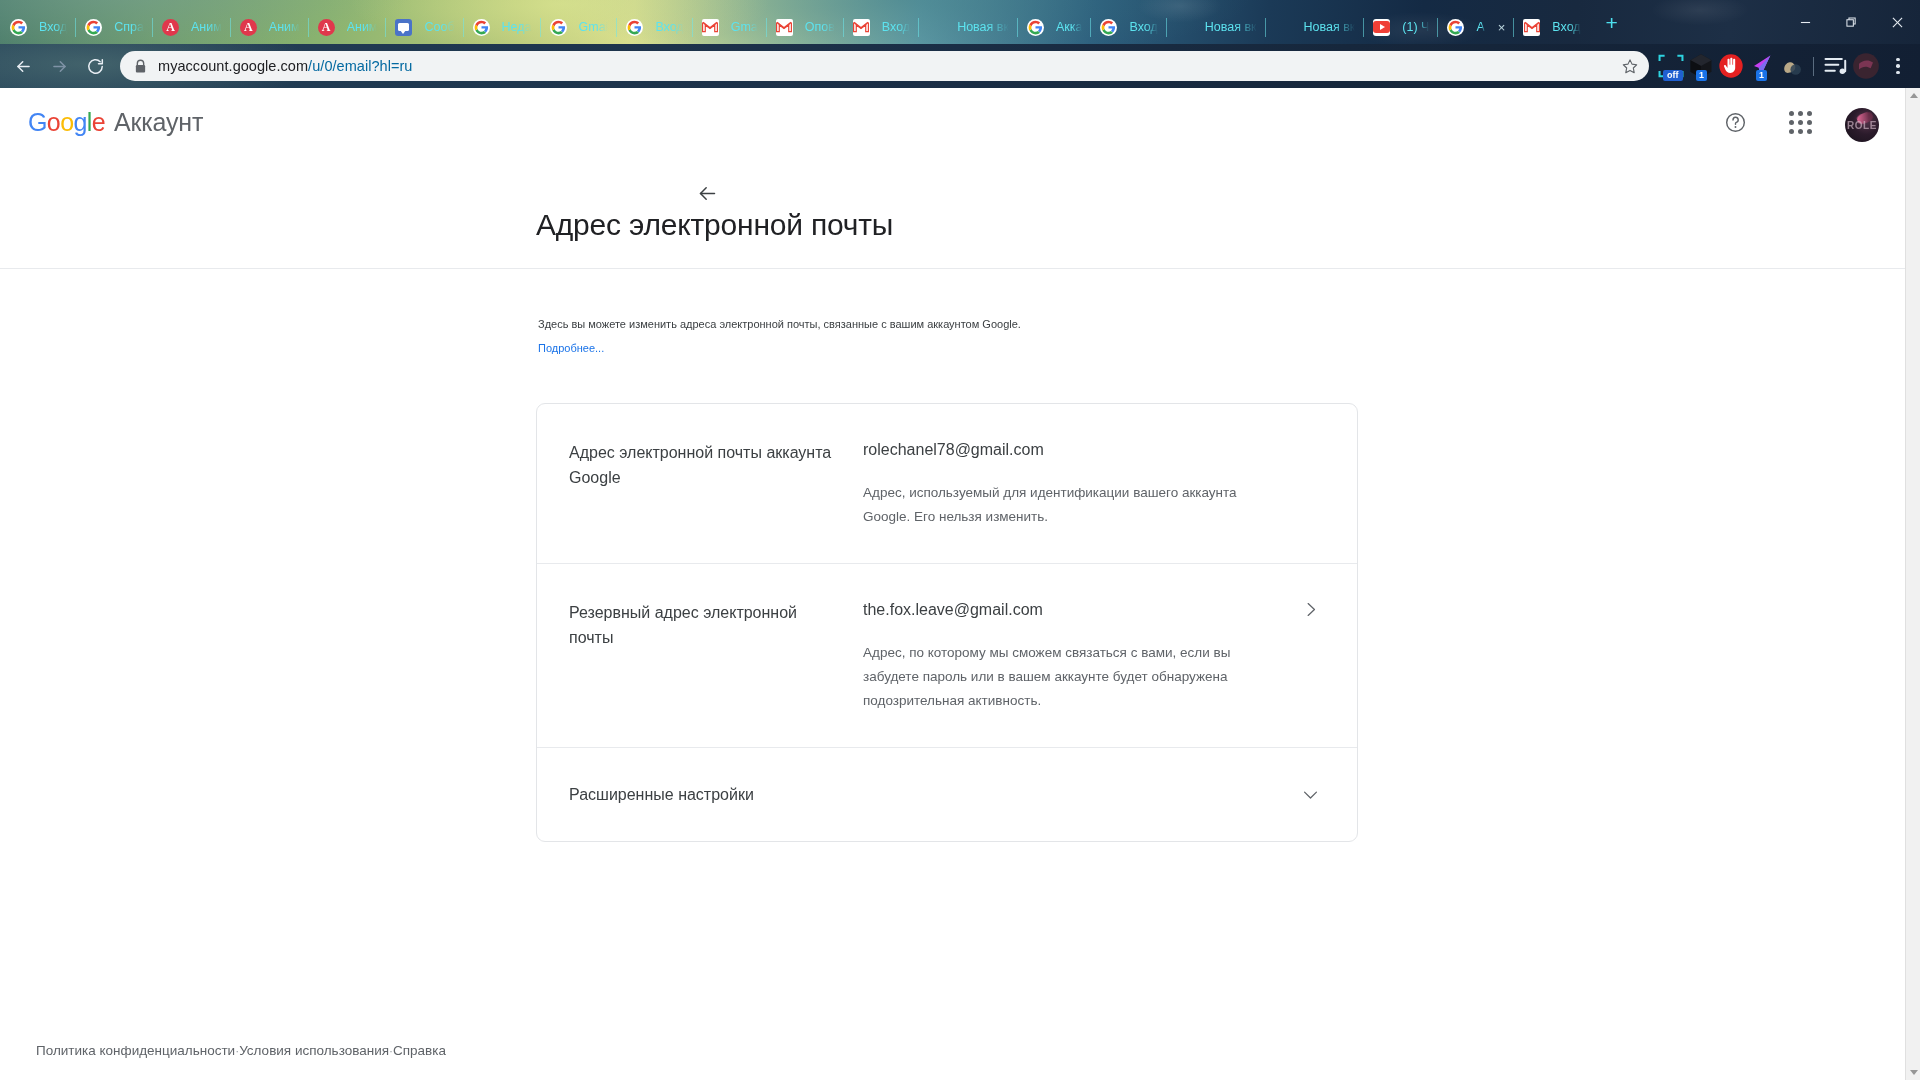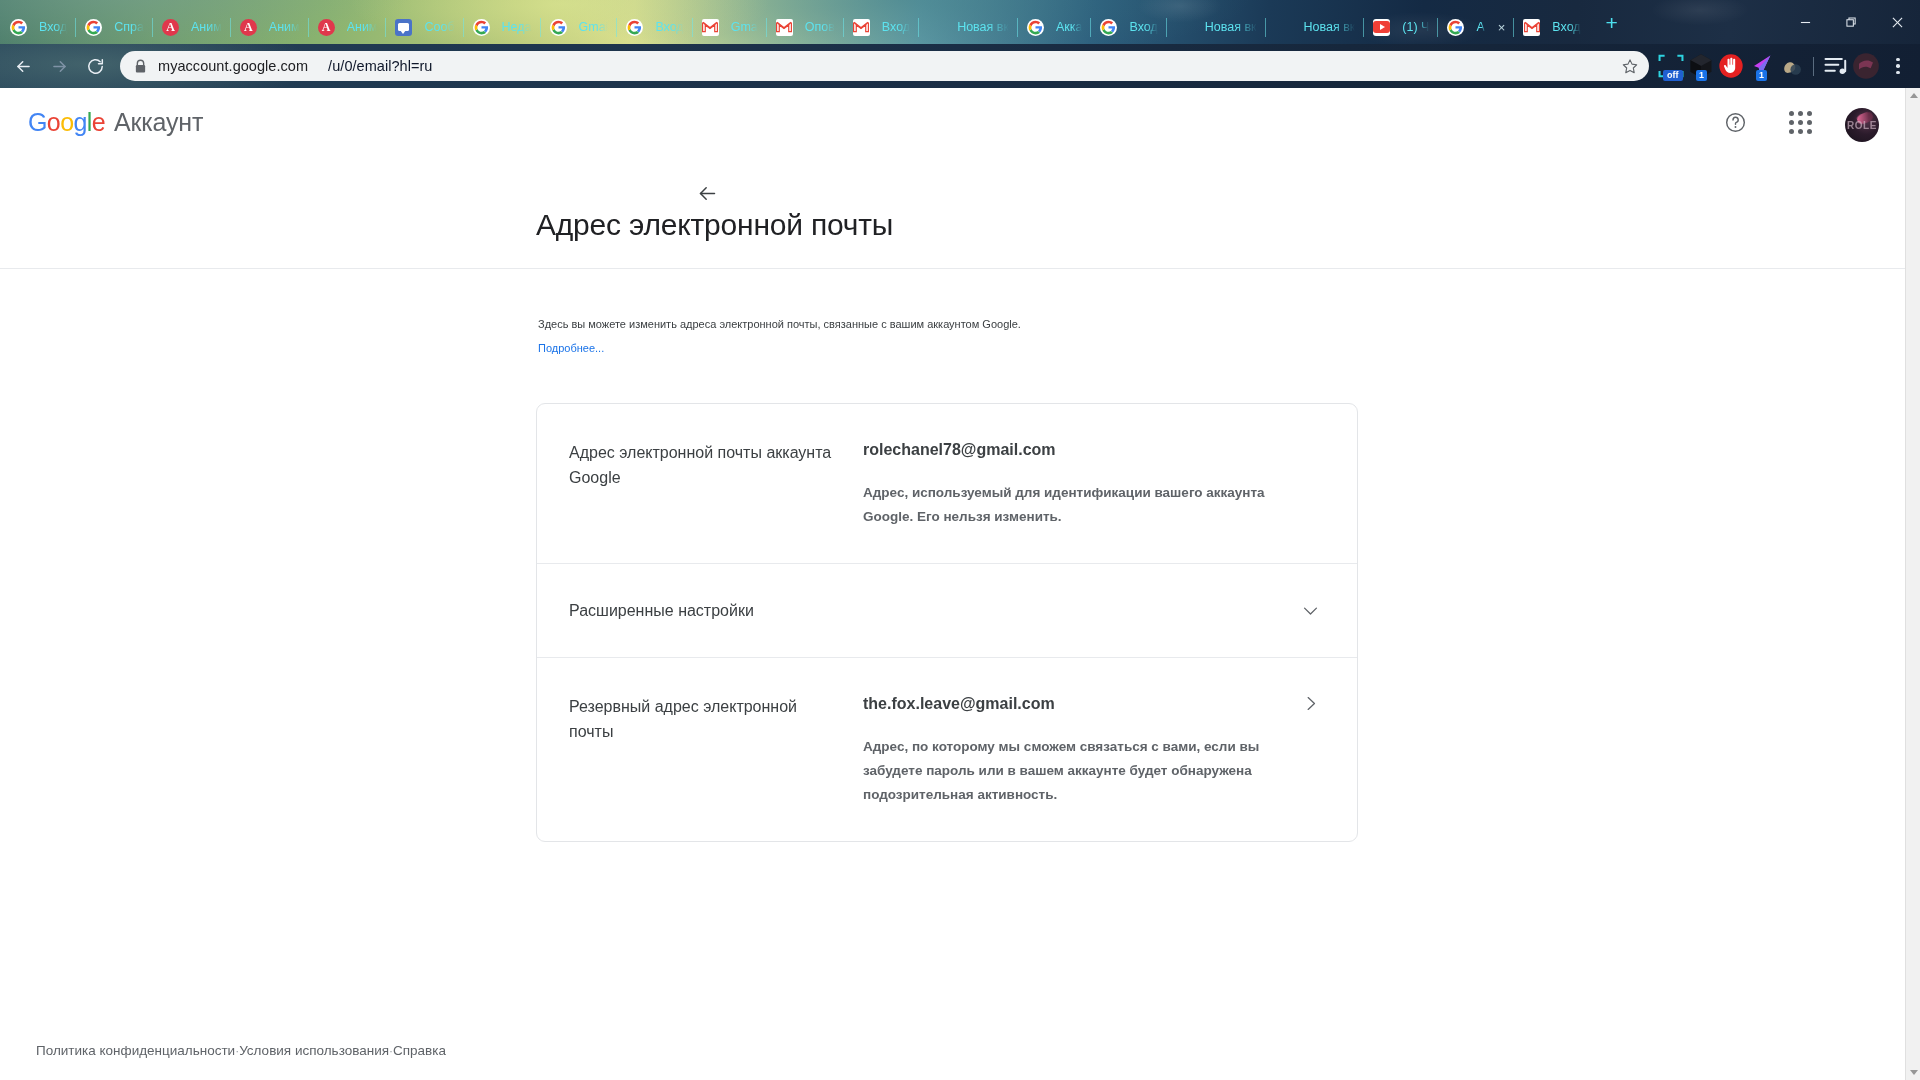--- a/index.html
+++ b/index.html
@@ -150,21 +150,21 @@
   }
   .lock { width: 13px; height: 15px; margin-right: 11px; flex:0 0 13px;}
   .omnibox .url {
     flex: 1;
     font-size: 14.5px;
     color: #202124;
     white-space: nowrap; overflow: hidden;
     letter-spacing: .05px;
   }
   .omnibox .url .host { color: #202124; }
-  .omnibox .url .path { color: #0f172a; margin-left: 20px; }
+  .omnibox .url .path { color: #0369a1; }
   .star { width: 26px;height:26px;display:flex;align-items:center;justify-content:center;color:#5f6368;}
   .star svg{width:16px;height:16px;}
 
   .ext-row { display: flex; align-items: center; gap: 2px; }
   .ext {
     width: 28px; height: 28px; position: relative;
     display:flex;align-items:center;justify-content:center;
   }
   .badge {
     position: absolute; left: 9px; bottom: -1px;
@@ -263,21 +263,21 @@
     padding: 36px 34px 34px 32px;
     border-bottom: 1px solid #e8eaed;
     position: relative;
   }
   .row:last-child { border-bottom: none; }
   .row .label {
     width: 294px; flex: 0 0 294px;
     font-size: 16px; color: #3c4043; line-height: 25px;
     padding-right: 18px;
   }
-  .row .value-col { flex: 1; min-width: 0; font-weight: bold; }
+  .row .value-col { flex: 1; min-width: 0; }
   .row .value {
     font-size: 16px; color: #3c4043; line-height: 20px;
   }
   .row .hint {
     margin-top: 21px;
     font-size: 13.5px; color: #5f6368; line-height: 24px;
     max-width: 412px;
   }
   .row .chev {
     width: 26px; flex: 0 0 26px;
@@ -656,44 +656,44 @@
 
       <div class="card">
 
         <div class="row">
           <div class="label">Адрес электронной почты аккаунта Google</div>
           <div class="value-col">
             <div class="value">rolechanel78@gmail.com</div>
             <div class="hint">Адрес, используемый для идентификации вашего аккаунта Google. Его нельзя изменить.</div>
           </div>
           <div class="chev"></div>
-        </div>
-
-        <div class="row collapsible">
-          <div class="label">Расширенные настройки</div>
-          <div class="chev">
-            <svg viewBox="0 0 24 24" fill="none" stroke="currentColor" stroke-width="1.6" stroke-linecap="round" stroke-linejoin="round">
-                <polyline points="4.5,9 12,16.5 19.5,9"></polyline>
-              </svg>
-          </div>
         </div>
 
         <div class="row">
           <div class="label">Резервный адрес электронной почты</div>
           <div class="value-col">
             <div class="value">the.fox.leave@gmail.com</div>
             <div class="hint">Адрес, по которому мы сможем связаться с вами, если вы забудете пароль или в вашем аккаунте будет обнаружена подозрительная активность.</div>
           </div>
           <div class="chev">
             <svg viewBox="0 0 24 24" fill="none" stroke="currentColor" stroke-width="1.6" stroke-linecap="round" stroke-linejoin="round">
                 <polyline points="9,4.5 17,12 9,19.5"></polyline>
               </svg>
           </div>
         </div>
 
+        <div class="row collapsible">
+          <div class="label">Расширенные настройки</div>
+          <div class="chev">
+            <svg viewBox="0 0 24 24" fill="none" stroke="currentColor" stroke-width="1.6" stroke-linecap="round" stroke-linejoin="round">
+                <polyline points="4.5,9 12,16.5 19.5,9"></polyline>
+              </svg>
+          </div>
+        </div>
+
       </div>
     </div>
 
     <div class="footer">
       <a href="#">Политика конфиденциальности</a>
       <span class="dot">·</span>
       <a href="#">Условия использования</a>
       <span class="dot">·</span>
       <a href="#">Справка</a>
     </div>

